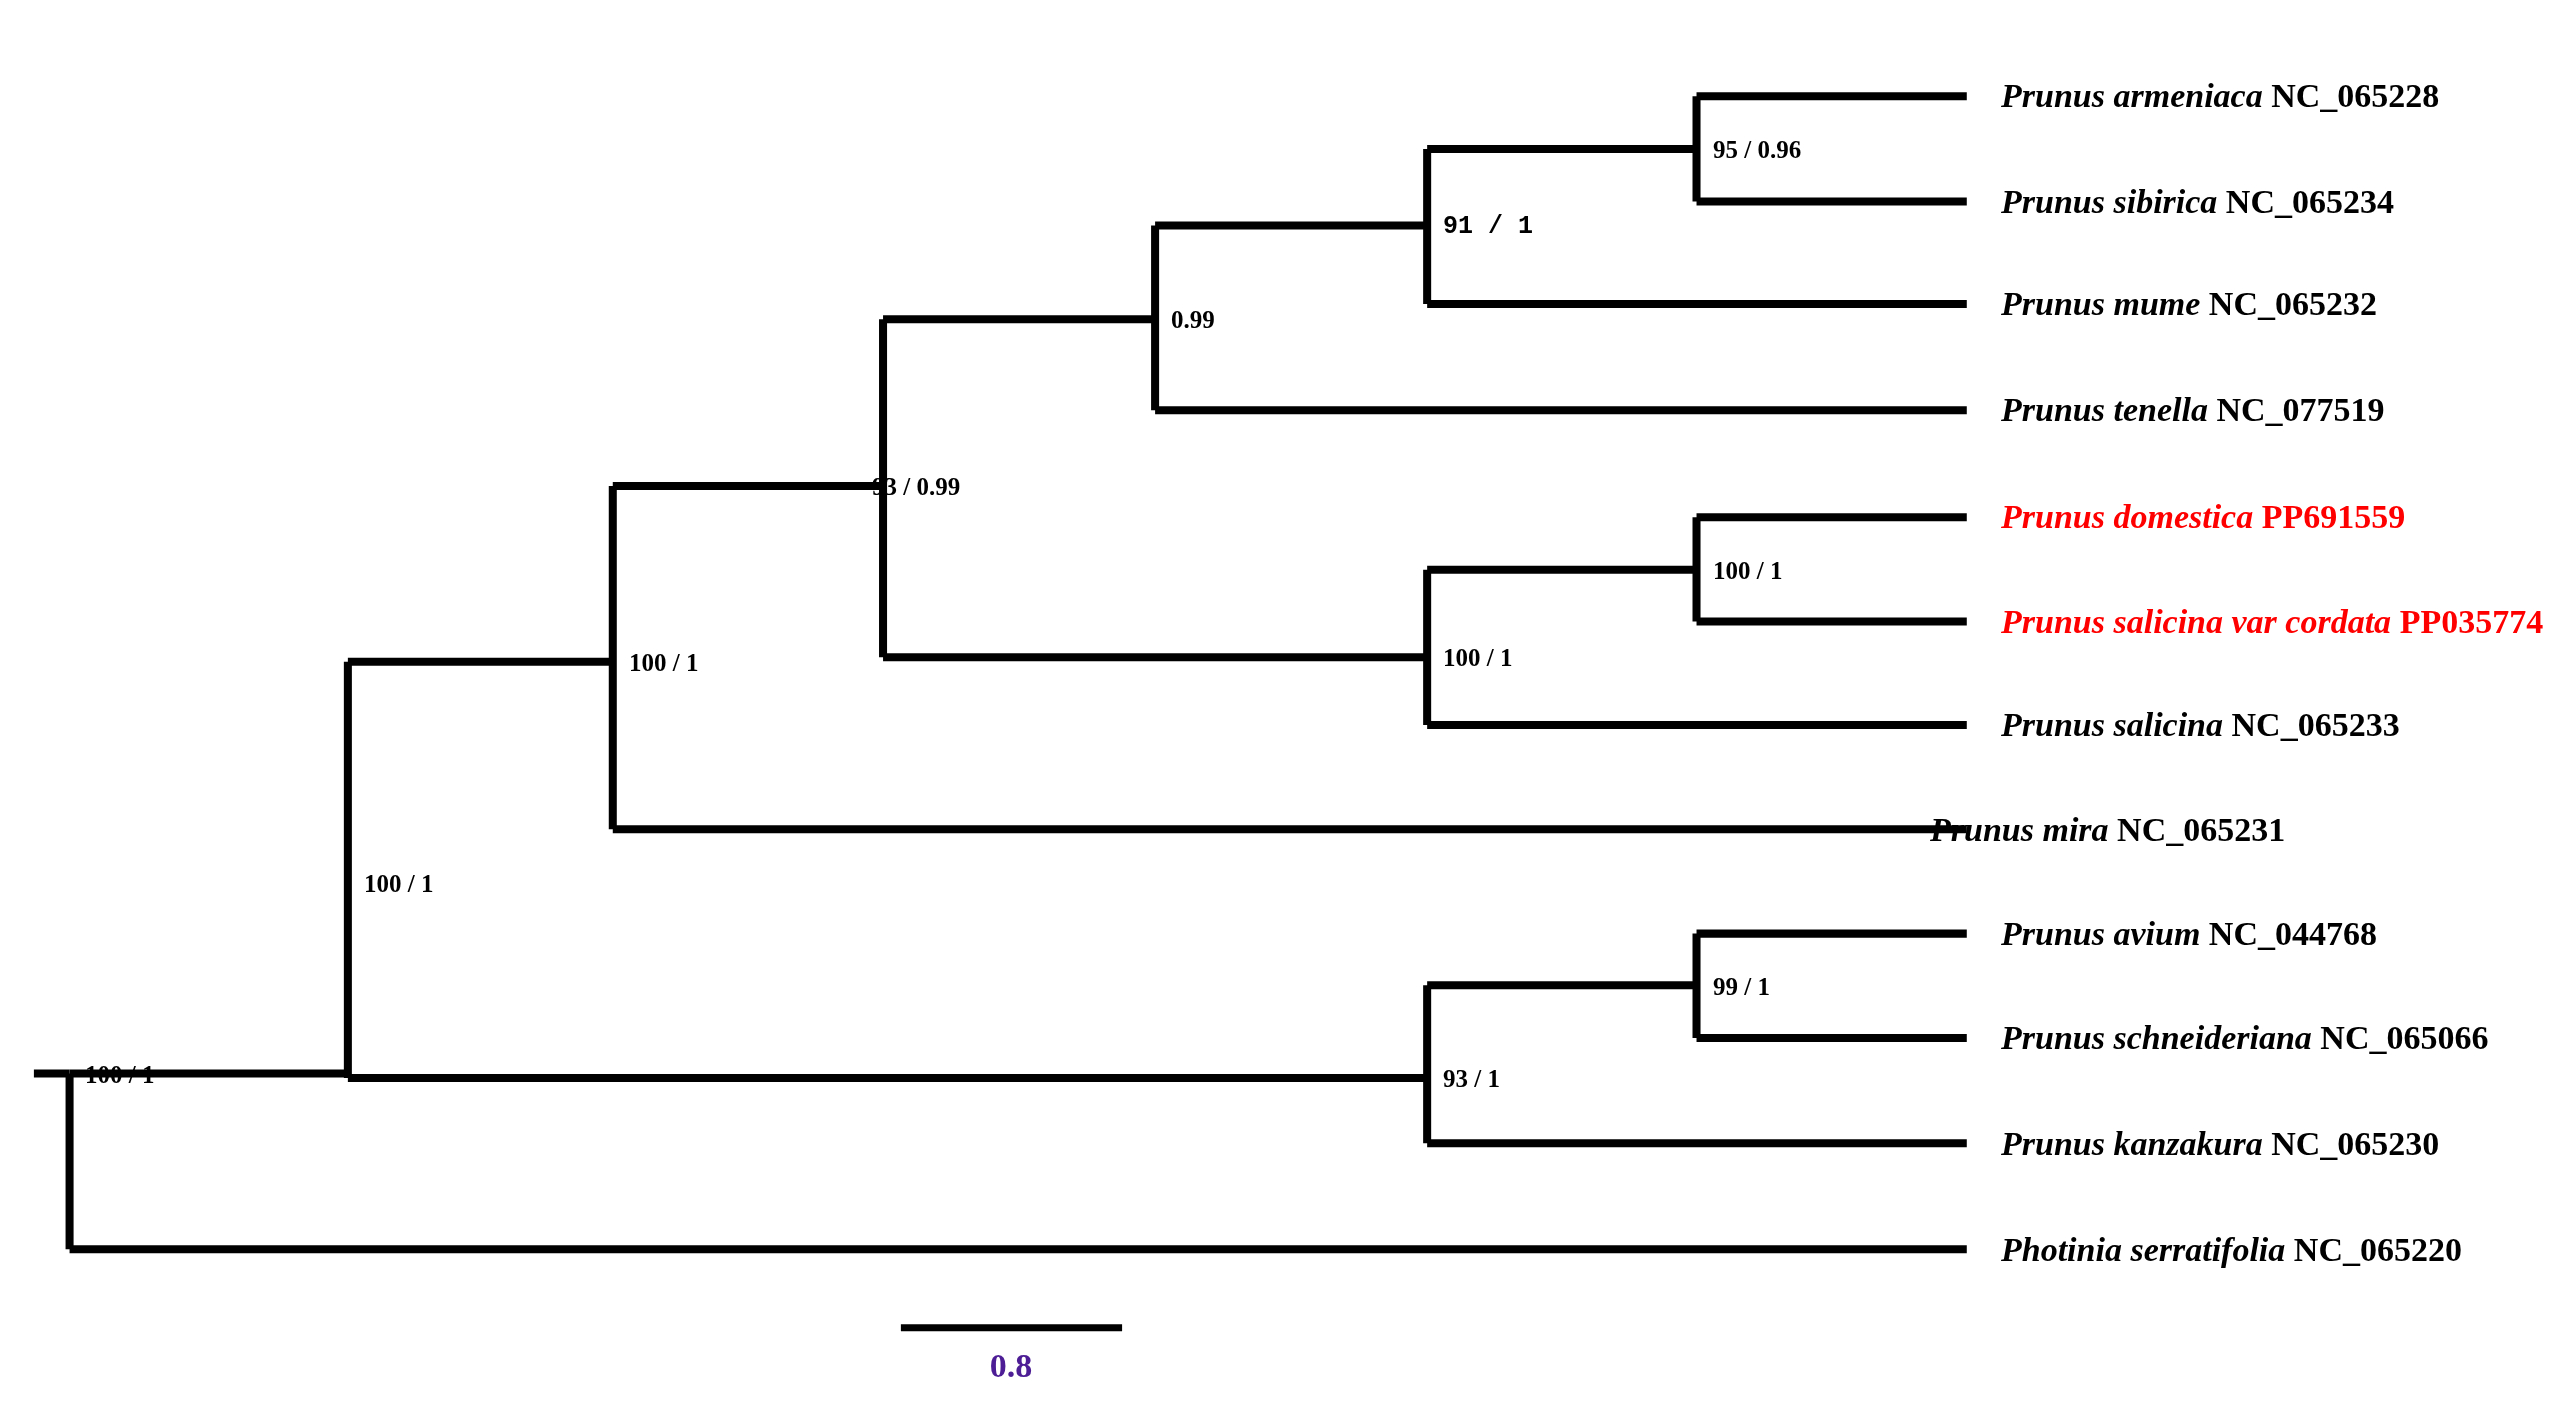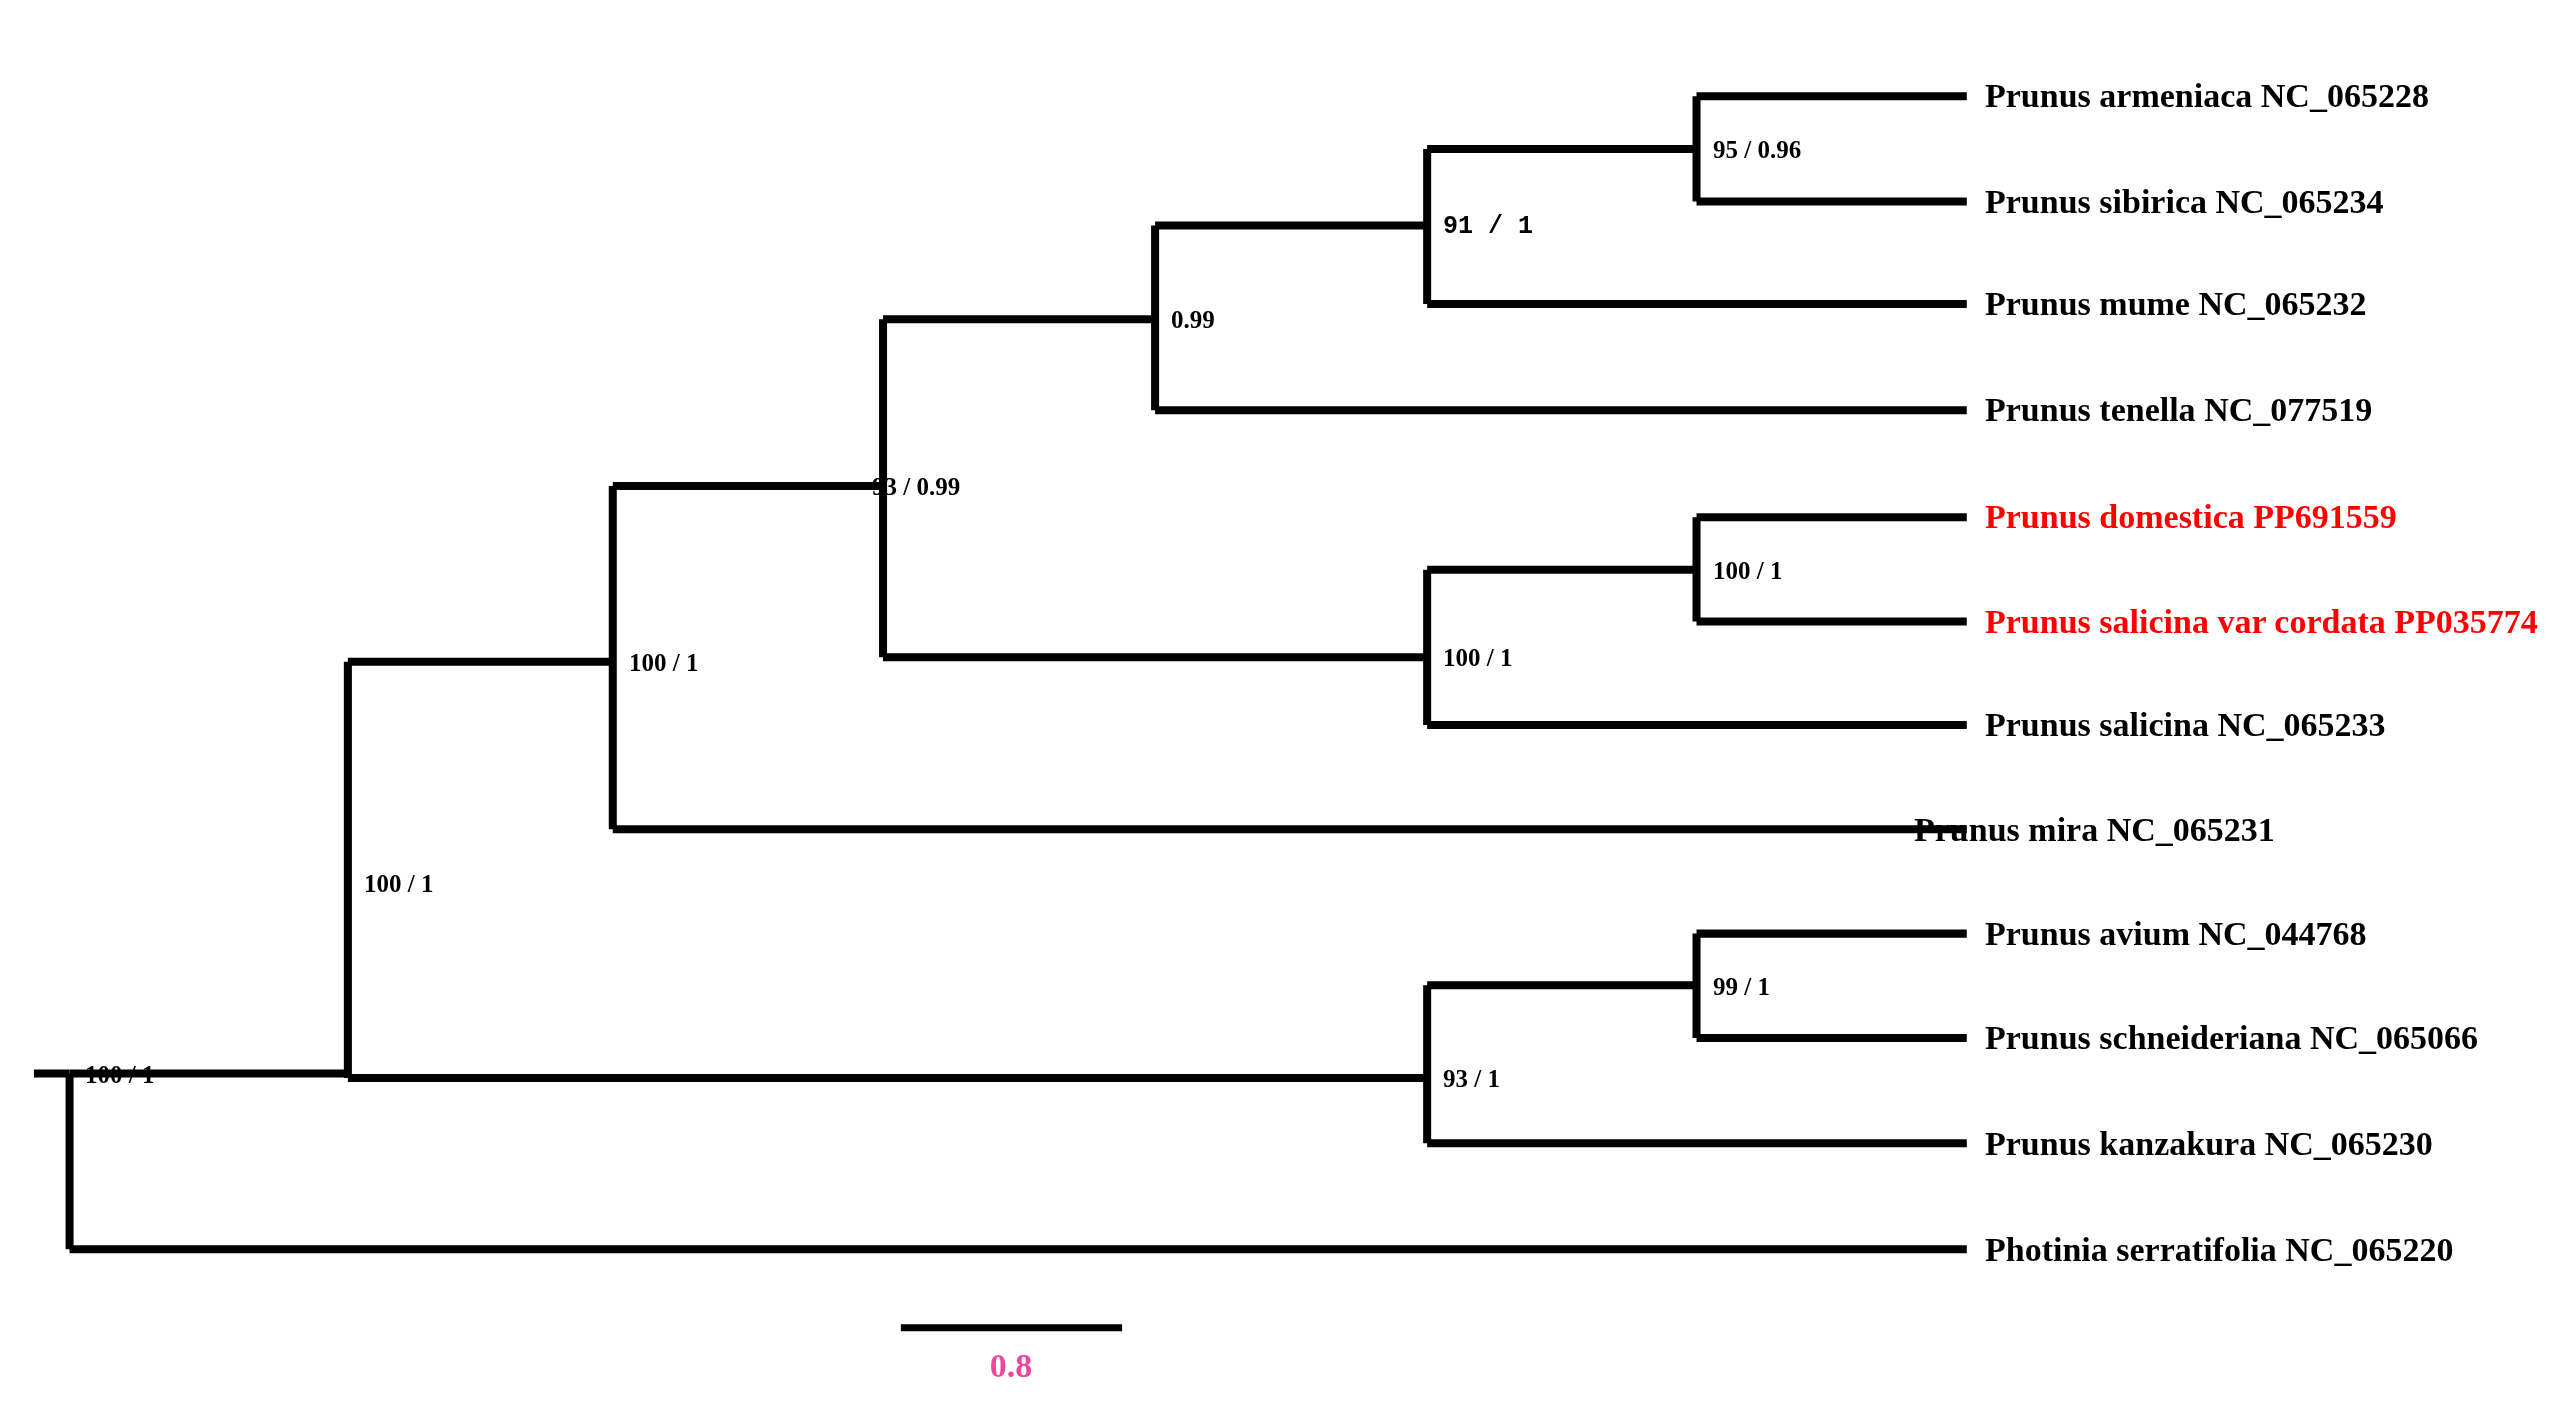--- a/index.html
+++ b/index.html
@@ -28,20 +28,22 @@
   .tip-label {
     position: absolute;
     white-space: nowrap;
     font-size: 34px;
     font-weight: bold;
     line-height: 1;
     transform: translateY(-50%);
     color: #000000;
   }
   .tip-label .sciname {
+    font-style: italic;
+    margin-left: 16px;
   }
   .tip-label .accession {
     font-style: normal;
   }
   .tip-label.highlight {
     color: #ff0000;
   }
   .node-label {
     position: absolute;
     white-space: nowrap;
@@ -50,21 +52,21 @@
     line-height: 1;
     transform: translateY(-50%);
     color: #000000;
   }
   .scale-label {
     position: absolute;
     white-space: nowrap;
     font-size: 34px;
     font-weight: bold;
     line-height: 1;
-    color: #ec4899;
+    color: #4c1d95;
     transform: translateX(-50%);
   }
 </style>
 </head>
 <body>
 
 <div id="stage">
 
   <svg id="tree-svg" viewBox="0 0 2888 1579" preserveAspectRatio="none" aria-hidden="true">
     <g stroke="#000000" stroke-width="9" fill="none" stroke-linecap="butt">

